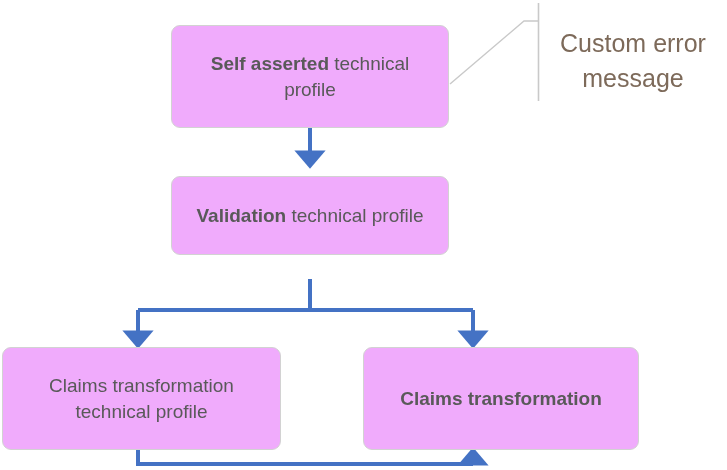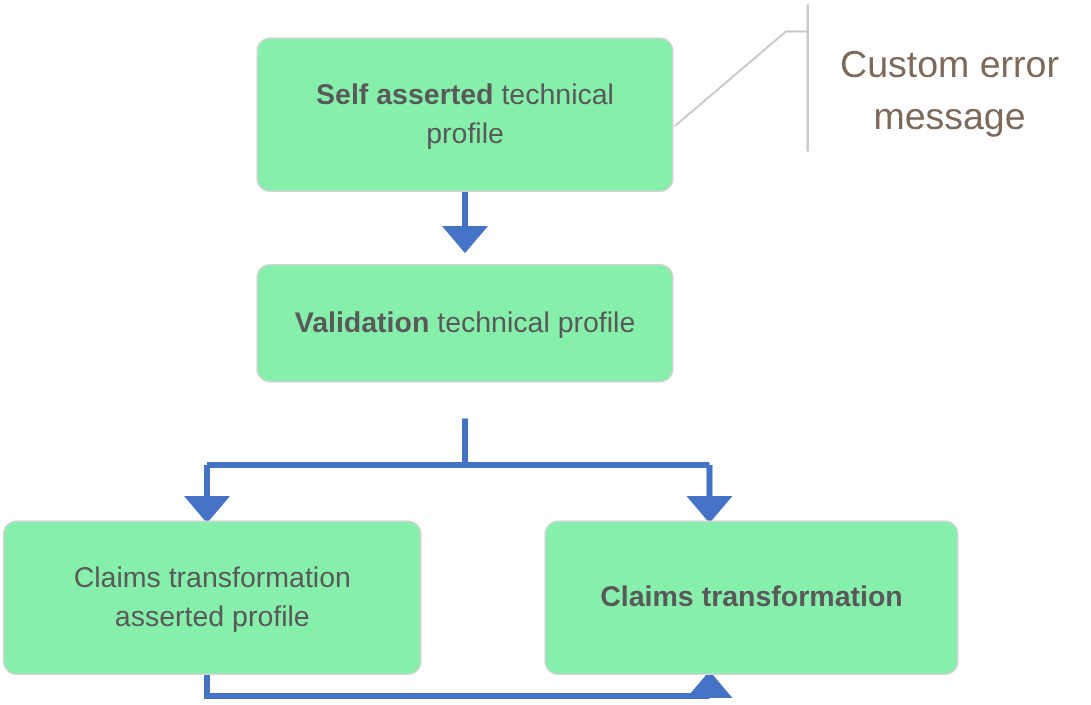--- a/index.html
+++ b/index.html
@@ -11,21 +11,21 @@
     position: relative;
     width: 727px;
     height: 470px;
     background: #ffffff;
     overflow: hidden;
     font-family: "Liberation Sans", sans-serif;
   }
   .node {
     position: absolute;
     box-sizing: border-box;
-    background: #86efac;
+    background: #f0abfc;
     border: 1px solid #d2d2d2;
     border-radius: 9px;
     display: flex;
     align-items: center;
     justify-content: center;
     text-align: center;
     color: #595959;
     font-size: 19px;
     line-height: 1.32;
     padding: 4px 12px;
@@ -84,21 +84,21 @@
 
   <div class="node" style="left:171px; top:25px; width:278px; height:103px;">
     <span class="txt"><b>Self asserted</b><span> technical profile</span></span>
   </div>
 
   <div class="node" style="left:171px; top:176px; width:278px; height:79px;">
     <span class="txt"><b>Validation</b><span> technical profile</span></span>
   </div>
 
   <div class="node" style="left:2px; top:347px; width:279px; height:103px;">
-    <span class="txt">Claims transformation asserted profile</span>
+    <span class="txt">Claims transformation technical profile</span>
   </div>
 
   <div class="node" style="left:335px; top:347px; width:276px; height:103px;margin-left:28px;">
     <b class="txt">Claims transformation</b>
   </div>
 
   <div class="callout-text" style="left:551px; top:26px; width:164px;">
     <div>Custom error</div>
     <div>message</div>
   </div>

